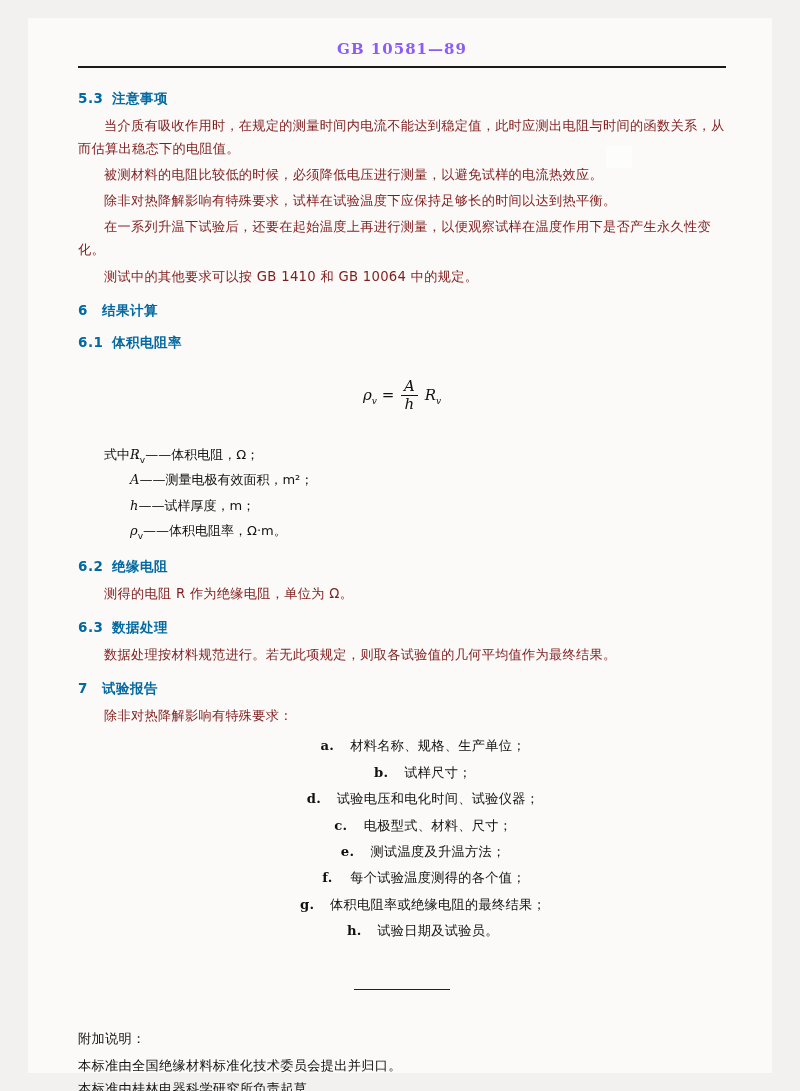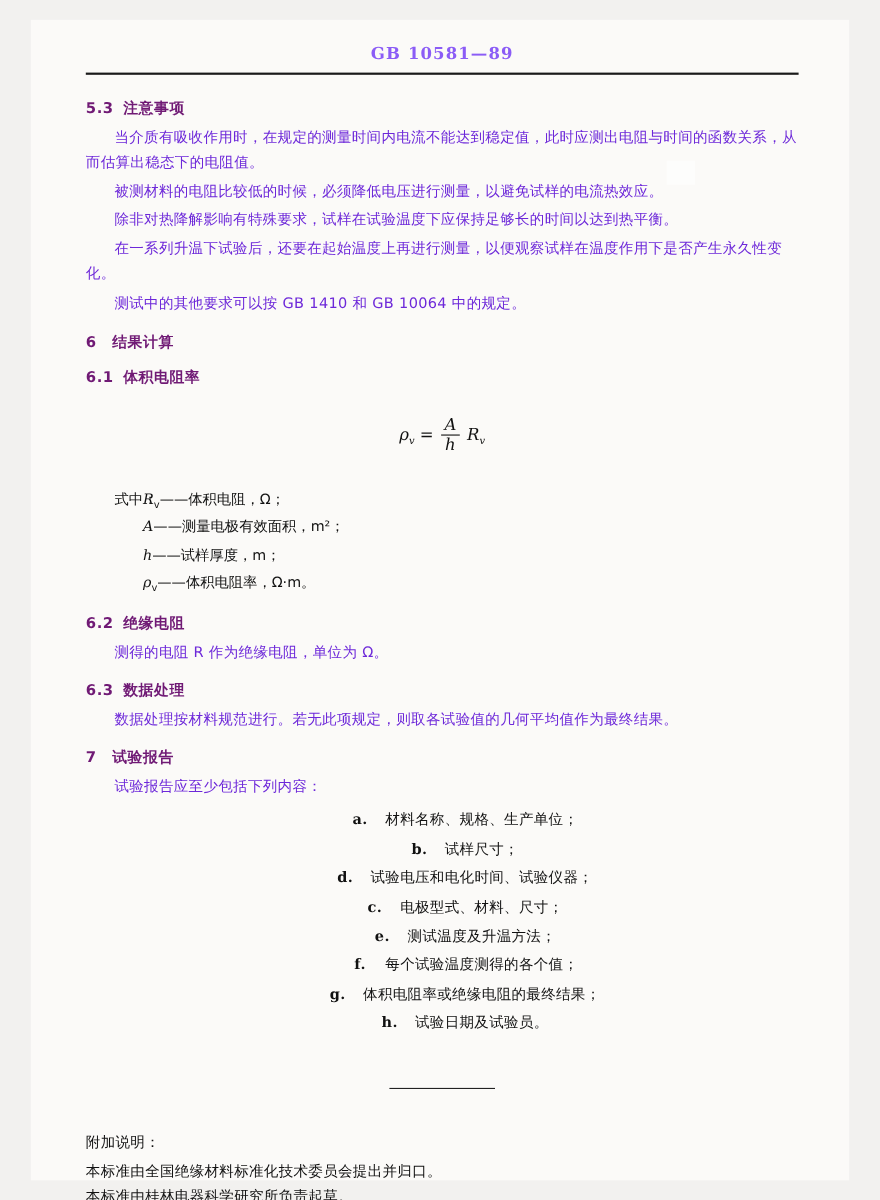--- a/index.html
+++ b/index.html
@@ -40,38 +40,38 @@
     color: #8b5cf6;
     padding-bottom: 8px;
   }
   .header-rule {
     border-bottom: 2px solid #1a1a1a;
     margin-bottom: 22px;
   }
   .sec-head {
     font-size: 13.5px;
     font-weight: bold;
-    color: #701a75;
+    color: #0369a1;
     margin: 14px 0 6px 0;
     letter-spacing: 0.5px;
   }
   .sec-head .num {
     display: inline-block;
     min-width: 34px;
   }
   .sec-head.lvl1 .num {
     min-width: 24px;
   }
   p.body {
     font-size: 13.2px;
     line-height: 1.75;
     margin: 0 0 3px 0;
     text-indent: 26px;
     letter-spacing: 0.3px;
-    color: #6d28d9;
+    color: #7f1d1d;
   }
   .formula {
     text-align: center;
     margin: 26px 0 30px 0;
     font-family: "DejaVu Serif", serif;
     font-style: italic;
     font-size: 15px;
   }
   .frac {
     display: inline-block;
@@ -216,21 +216,21 @@
     <p class="body">测得的电阻 R 作为绝缘电阻，单位为 Ω。</p>
 
     <div class="sec-head">
       <span class="num">6.3</span><span>数据处理</span>
     </div>
     <p class="body">数据处理按材料规范进行。若无此项规定，则取各试验值的几何平均值作为最终结果。</p>
 
     <div class="sec-head lvl1">
       <span class="num">7</span><span>试验报告</span>
     </div>
-    <p class="body">试验报告应至少包括下列内容：</p>
+    <p class="body">除非对热降解影响有特殊要求：</p>
 
     <ul class="items">
       <li><span class="mark">a.</span><span>材料名称、规格、生产单位；</span></li>
       <li><span class="mark">b.</span><span>试样尺寸；</span></li>
       <li><span class="mark">d.</span><span>试验电压和电化时间、试验仪器；</span></li>
       <li><span class="mark">c.</span><span>电极型式、材料、尺寸；</span></li>
       <li><span class="mark">e.</span><span>测试温度及升温方法；</span></li>
       <li><span class="mark">f.</span><span>每个试验温度测得的各个值；</span></li>
       <li><span class="mark">g.</span><span>体积电阻率或绝缘电阻的最终结果；</span></li>
       <li><span class="mark">h.</span><span>试验日期及试验员。</span></li>

